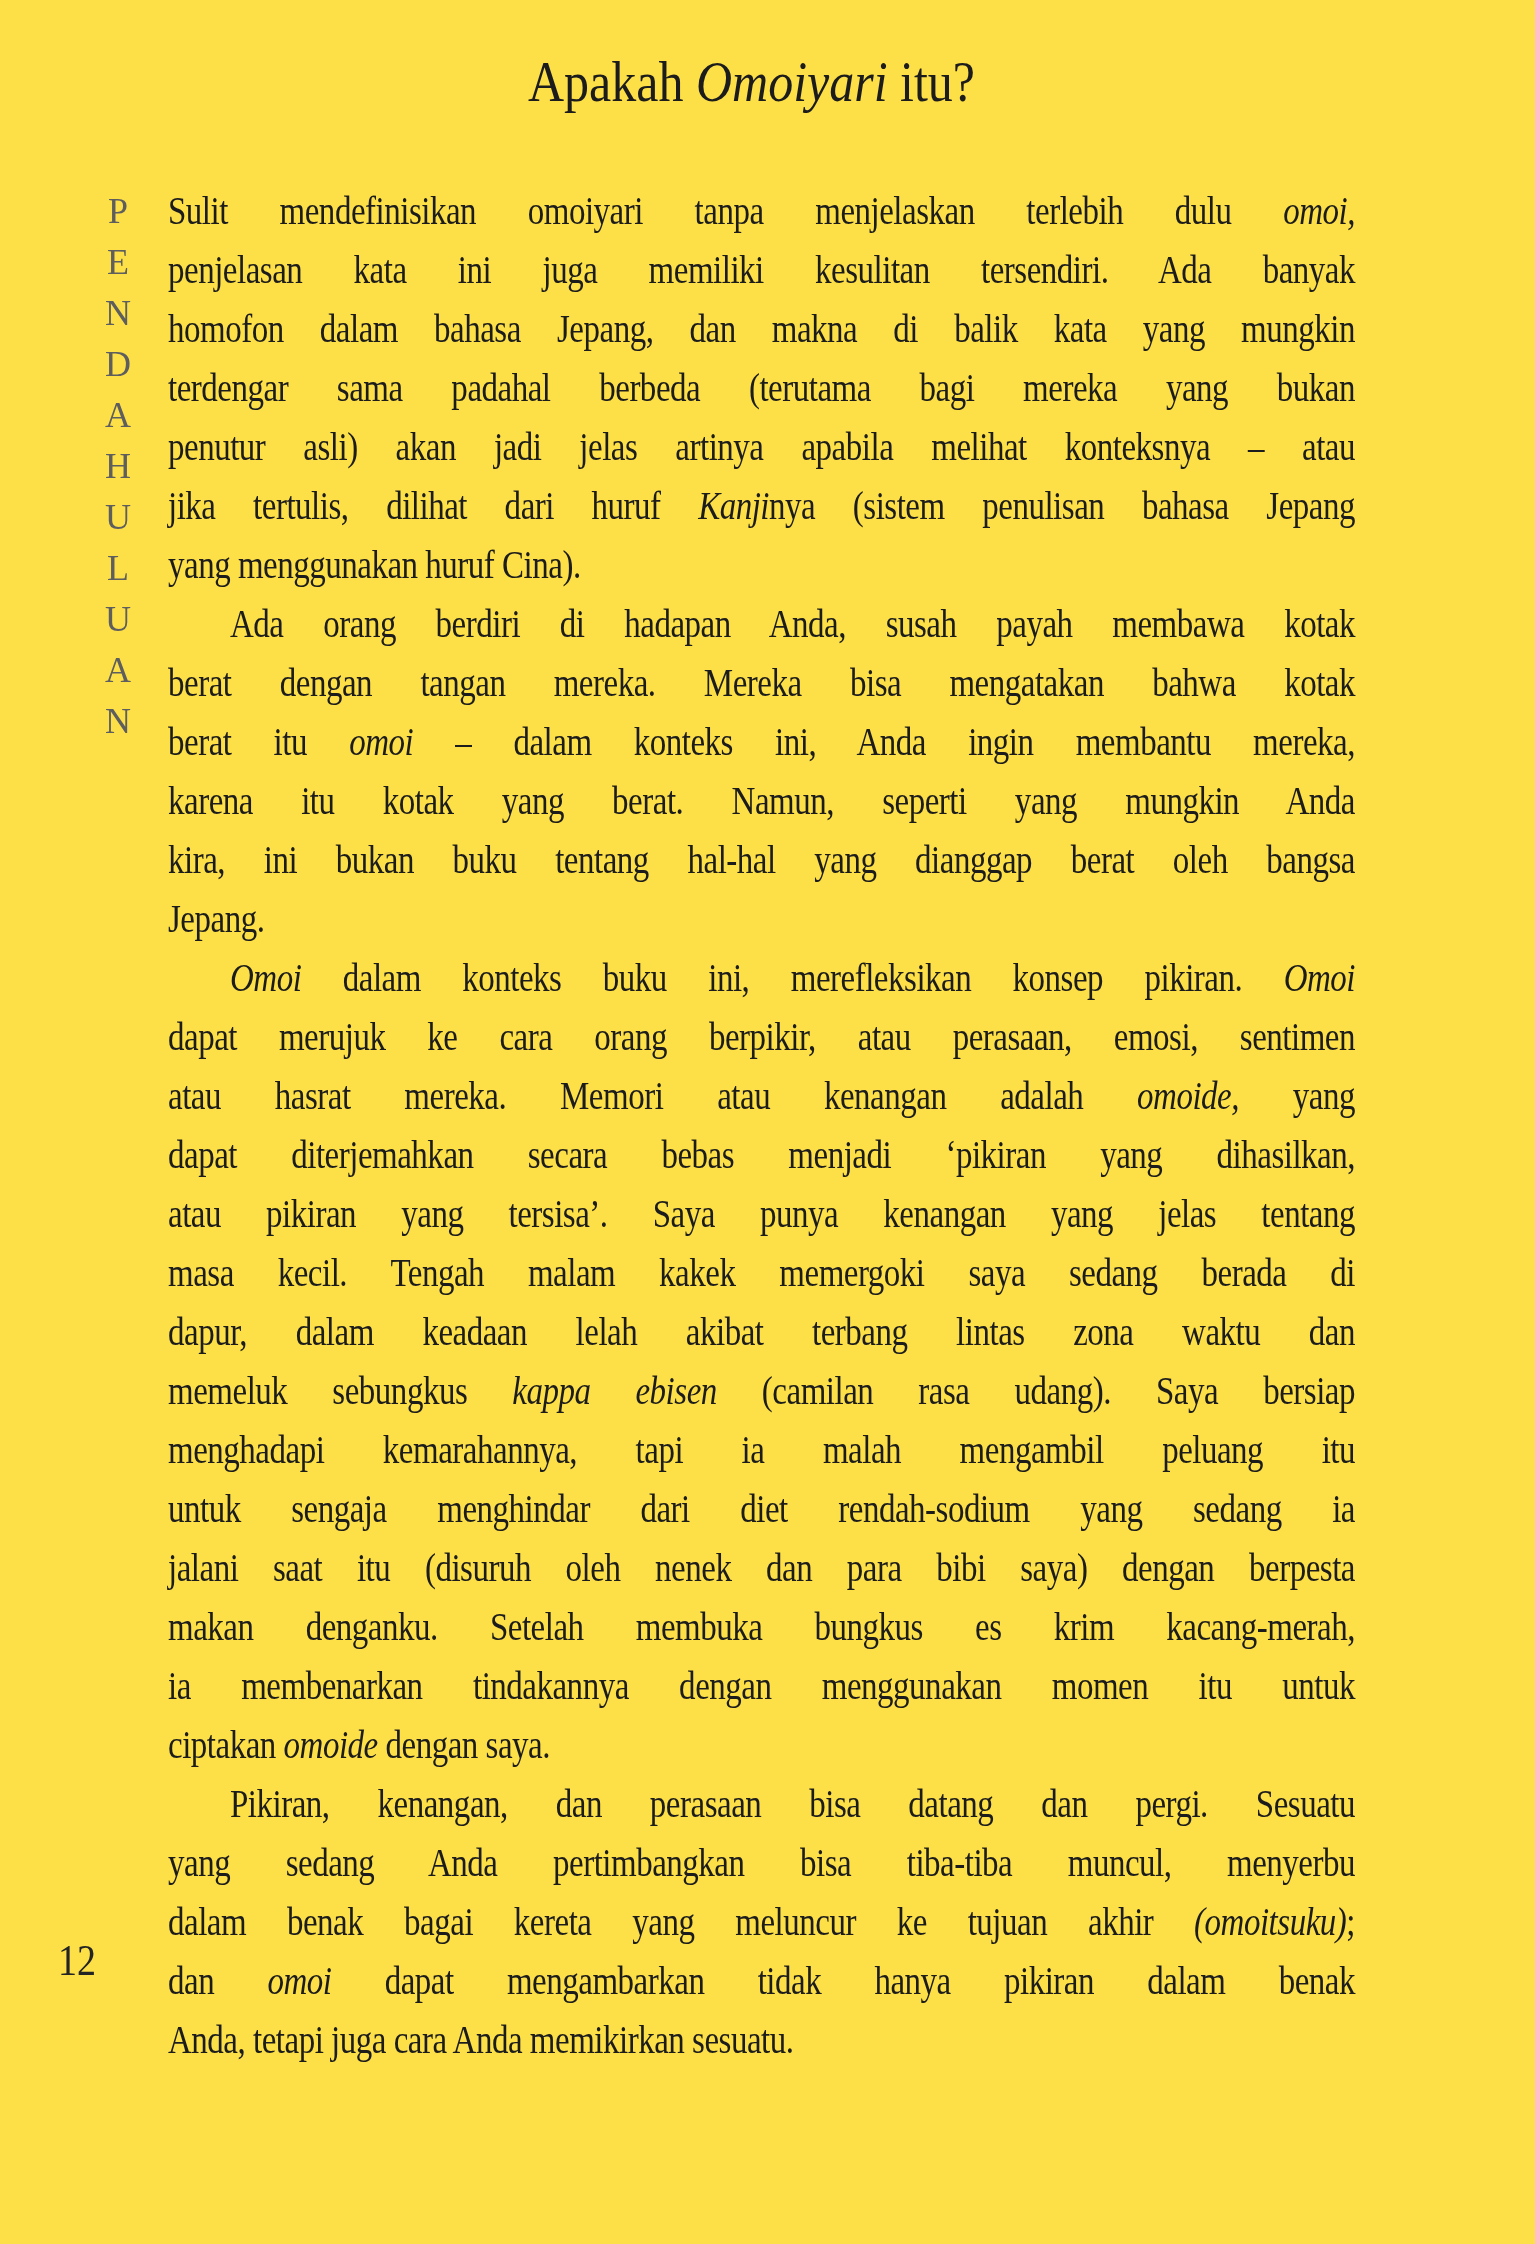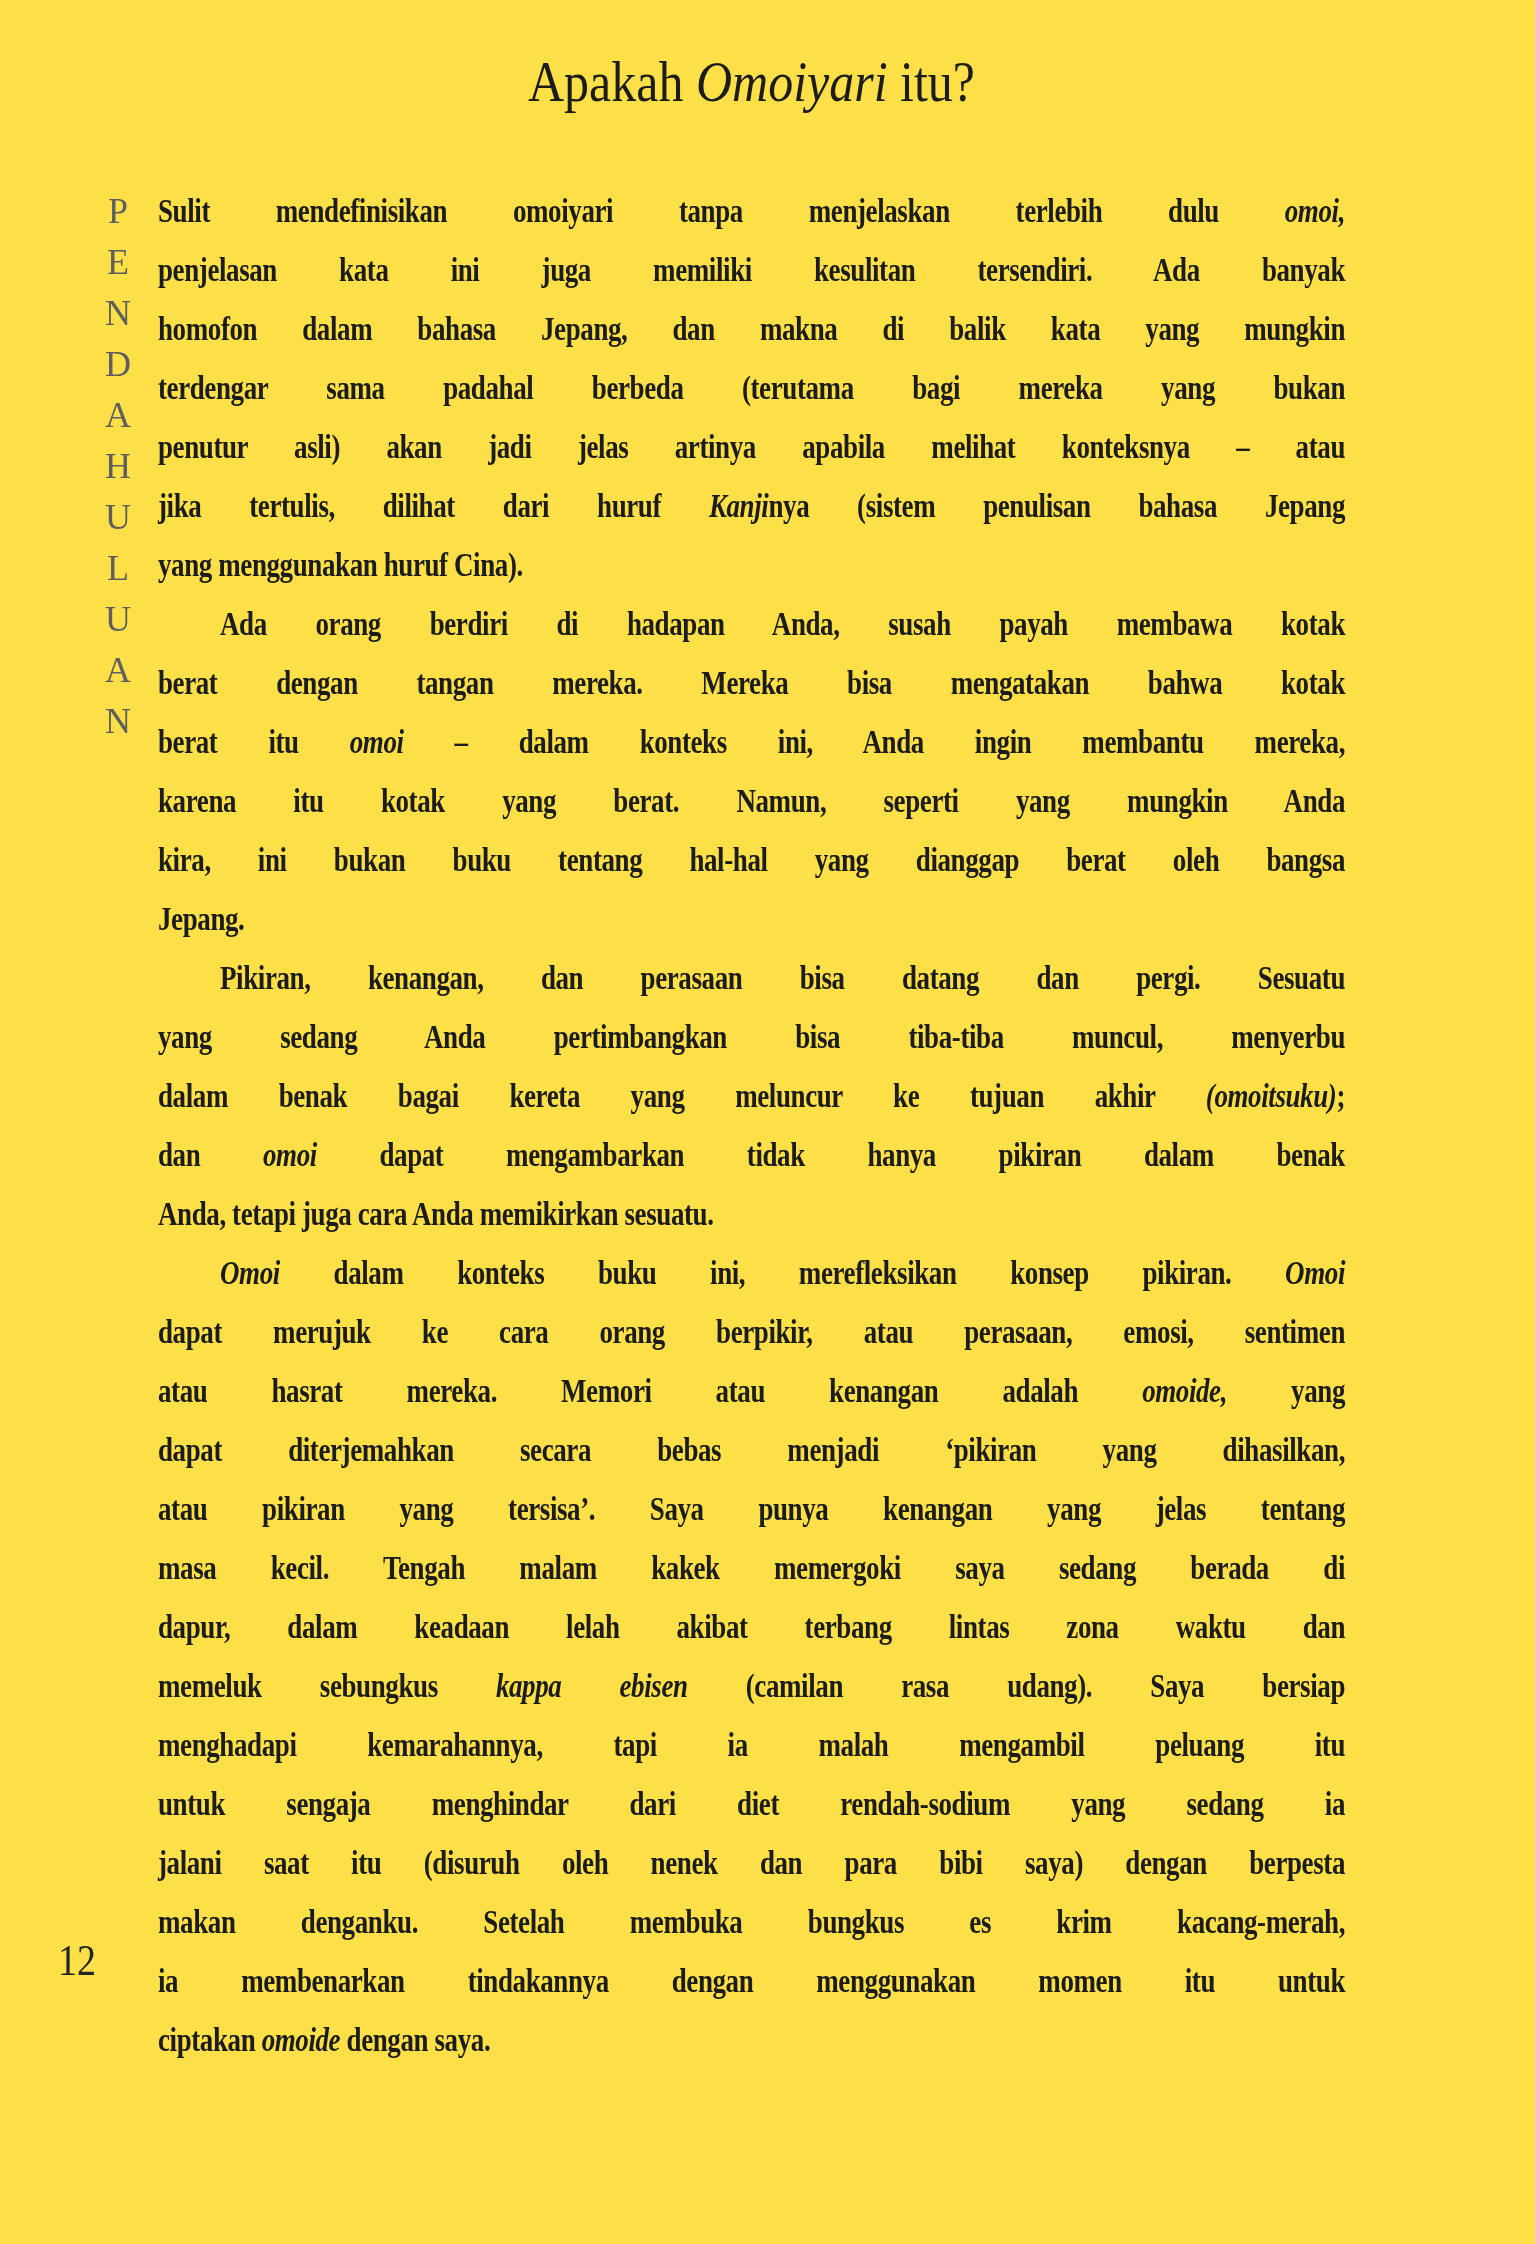--- a/index.html
+++ b/index.html
@@ -39,26 +39,25 @@
   .margin-label .letter {
     height: 51px;
     line-height: 51px;
     text-align: center;
     font-size: 36px;
     color: #5e5e5e;
   }
   
   .page-body {
     position: absolute;
-    left: 158px;
+    left: 168px;
     top: 182px;
     width: 1187px;
-    font-size: 27px;
+    font-size: 33px;
     letter-spacing: -0.015em;
-    font-weight: bold;
   }
   .paragraph { margin: 0; }
   .line {
     height: 59px;
     line-height: 59px;
     text-align: justify;
     text-align-last: justify;
     white-space: nowrap;
     transform: scaleY(1.22);
     transform-origin: 50% 50%;
@@ -113,39 +112,39 @@
       </div>
       <div class="paragraph">
         <div class="line indent"><span>Ada orang berdiri di hadapan Anda, susah payah membawa kotak</span></div>
         <div class="line"><span>berat dengan tangan mereka. Mereka bisa mengatakan bahwa kotak</span></div>
         <div class="line"><span>berat itu </span><span class="it">omoi</span><span> – dalam konteks ini, Anda ingin membantu mereka,</span></div>
         <div class="line"><span>karena itu kotak yang berat. Namun, seperti yang mungkin Anda</span></div>
         <div class="line"><span>kira, ini bukan buku tentang hal-hal yang dianggap berat oleh bangsa</span></div>
         <div class="line natural"><span>Jepang.</span></div>
       </div>
       <div class="paragraph">
-        <div class="line indent"><span>Pikiran, kenangan, dan perasaan bisa datang dan pergi. Sesuatu</span></div>
-        <div class="line"><span>yang sedang Anda pertimbangkan bisa tiba-tiba muncul, menyerbu</span></div>
-        <div class="line"><span>dalam benak bagai kereta yang meluncur ke tujuan akhir </span><span class="it">(omoitsuku)</span><span>;</span></div>
-        <div class="line"><span>dan </span><span class="it">omoi</span><span> dapat mengambarkan tidak hanya pikiran dalam benak</span></div>
-        <div class="line natural"><span>Anda, tetapi juga cara Anda memikirkan sesuatu.</span></div>
-      </div>
-      <div class="paragraph">
         <div class="line indent"><span class="it">Omoi</span><span> dalam konteks buku ini, merefleksikan konsep pikiran. </span><span class="it">Omoi</span></div>
         <div class="line"><span>dapat merujuk ke cara orang berpikir, atau perasaan, emosi, sentimen</span></div>
         <div class="line"><span>atau hasrat mereka. Memori atau kenangan adalah </span><span class="it">omoide,</span><span> yang</span></div>
         <div class="line"><span>dapat diterjemahkan secara bebas menjadi ‘pikiran yang dihasilkan,</span></div>
         <div class="line"><span>atau pikiran yang tersisa’. Saya punya kenangan yang jelas tentang</span></div>
         <div class="line"><span>masa kecil. Tengah malam kakek memergoki saya sedang berada di</span></div>
         <div class="line"><span>dapur, dalam keadaan lelah akibat terbang lintas zona waktu dan</span></div>
         <div class="line"><span>memeluk sebungkus </span><span class="it">kappa ebisen</span><span> (camilan rasa udang). Saya bersiap</span></div>
         <div class="line"><span>menghadapi kemarahannya, tapi ia malah mengambil peluang itu</span></div>
         <div class="line"><span>untuk sengaja menghindar dari diet rendah-sodium yang sedang ia</span></div>
         <div class="line"><span>jalani saat itu (disuruh oleh nenek dan para bibi saya) dengan berpesta</span></div>
         <div class="line"><span>makan denganku. Setelah membuka bungkus es krim kacang-merah,</span></div>
         <div class="line"><span>ia membenarkan tindakannya dengan menggunakan momen itu untuk</span></div>
         <div class="line natural"><span>ciptakan </span><span class="it">omoide</span><span> dengan saya.</span></div>
       </div>
+      <div class="paragraph">
+        <div class="line indent"><span>Pikiran, kenangan, dan perasaan bisa datang dan pergi. Sesuatu</span></div>
+        <div class="line"><span>yang sedang Anda pertimbangkan bisa tiba-tiba muncul, menyerbu</span></div>
+        <div class="line"><span>dalam benak bagai kereta yang meluncur ke tujuan akhir </span><span class="it">(omoitsuku)</span><span>;</span></div>
+        <div class="line"><span>dan </span><span class="it">omoi</span><span> dapat mengambarkan tidak hanya pikiran dalam benak</span></div>
+        <div class="line natural"><span>Anda, tetapi juga cara Anda memikirkan sesuatu.</span></div>
+      </div>
     </div>
 
   <div class="page-number">12</div>
 
 </div>
 
 </body></html>

